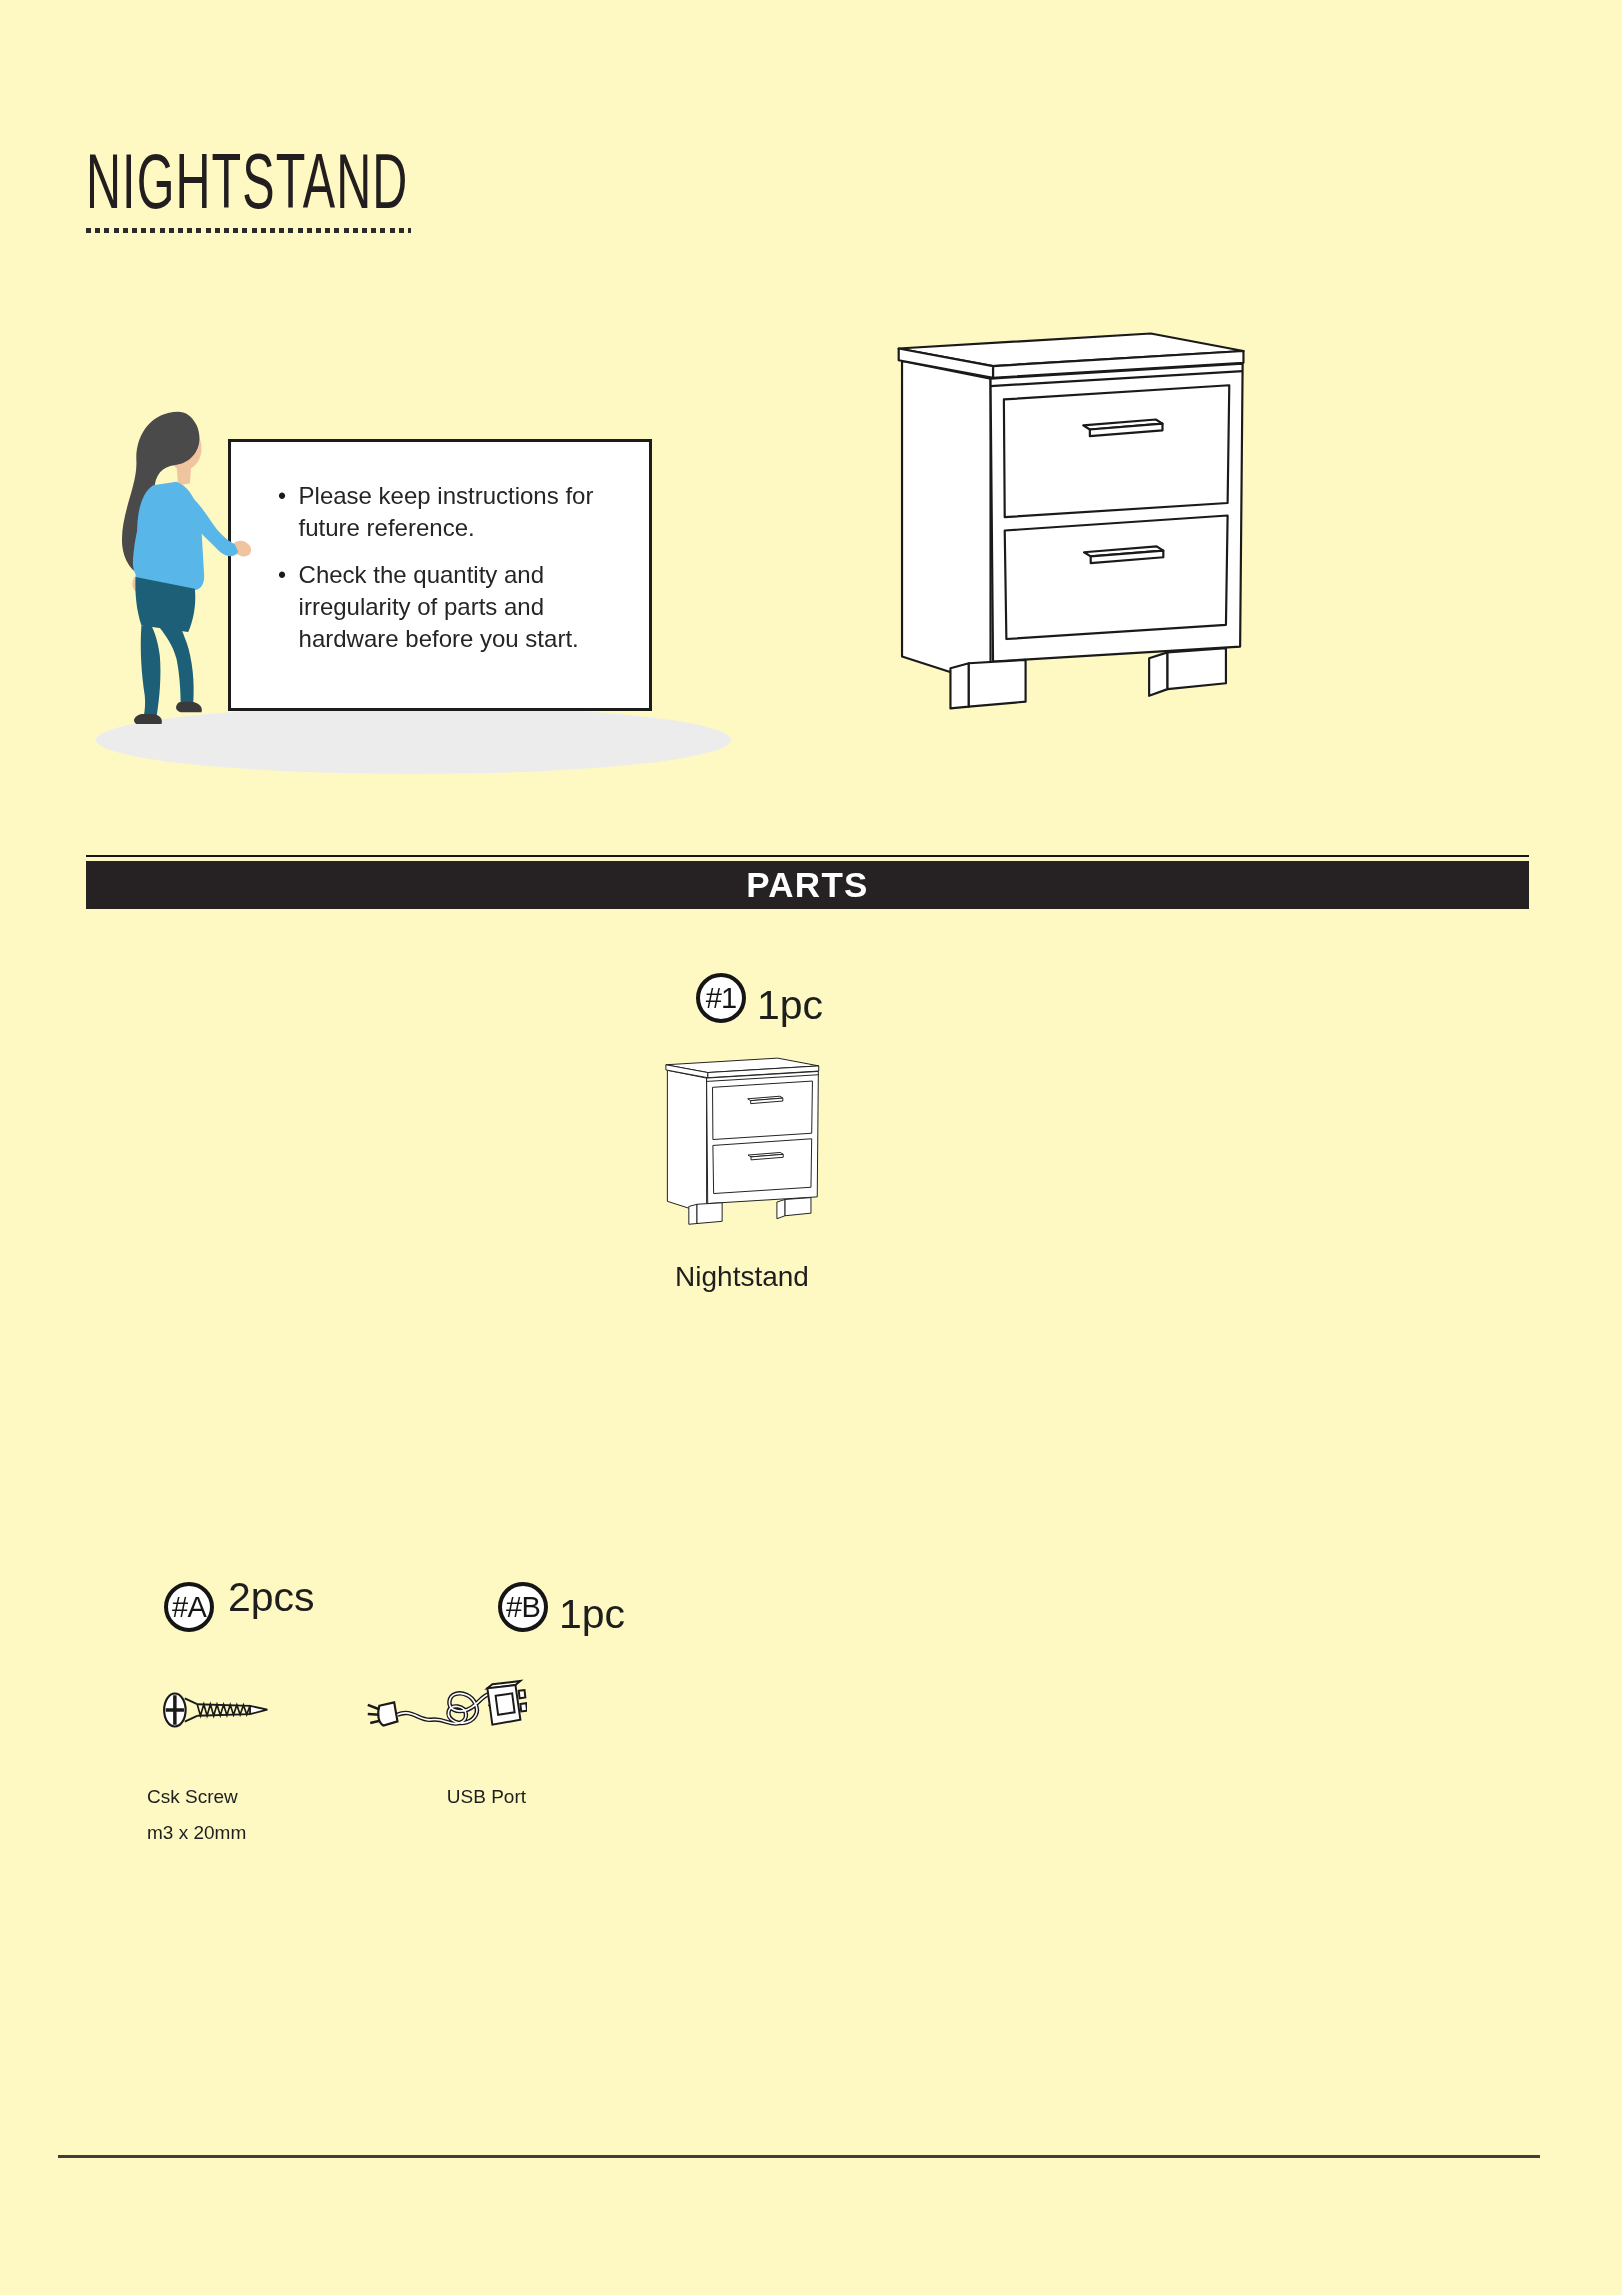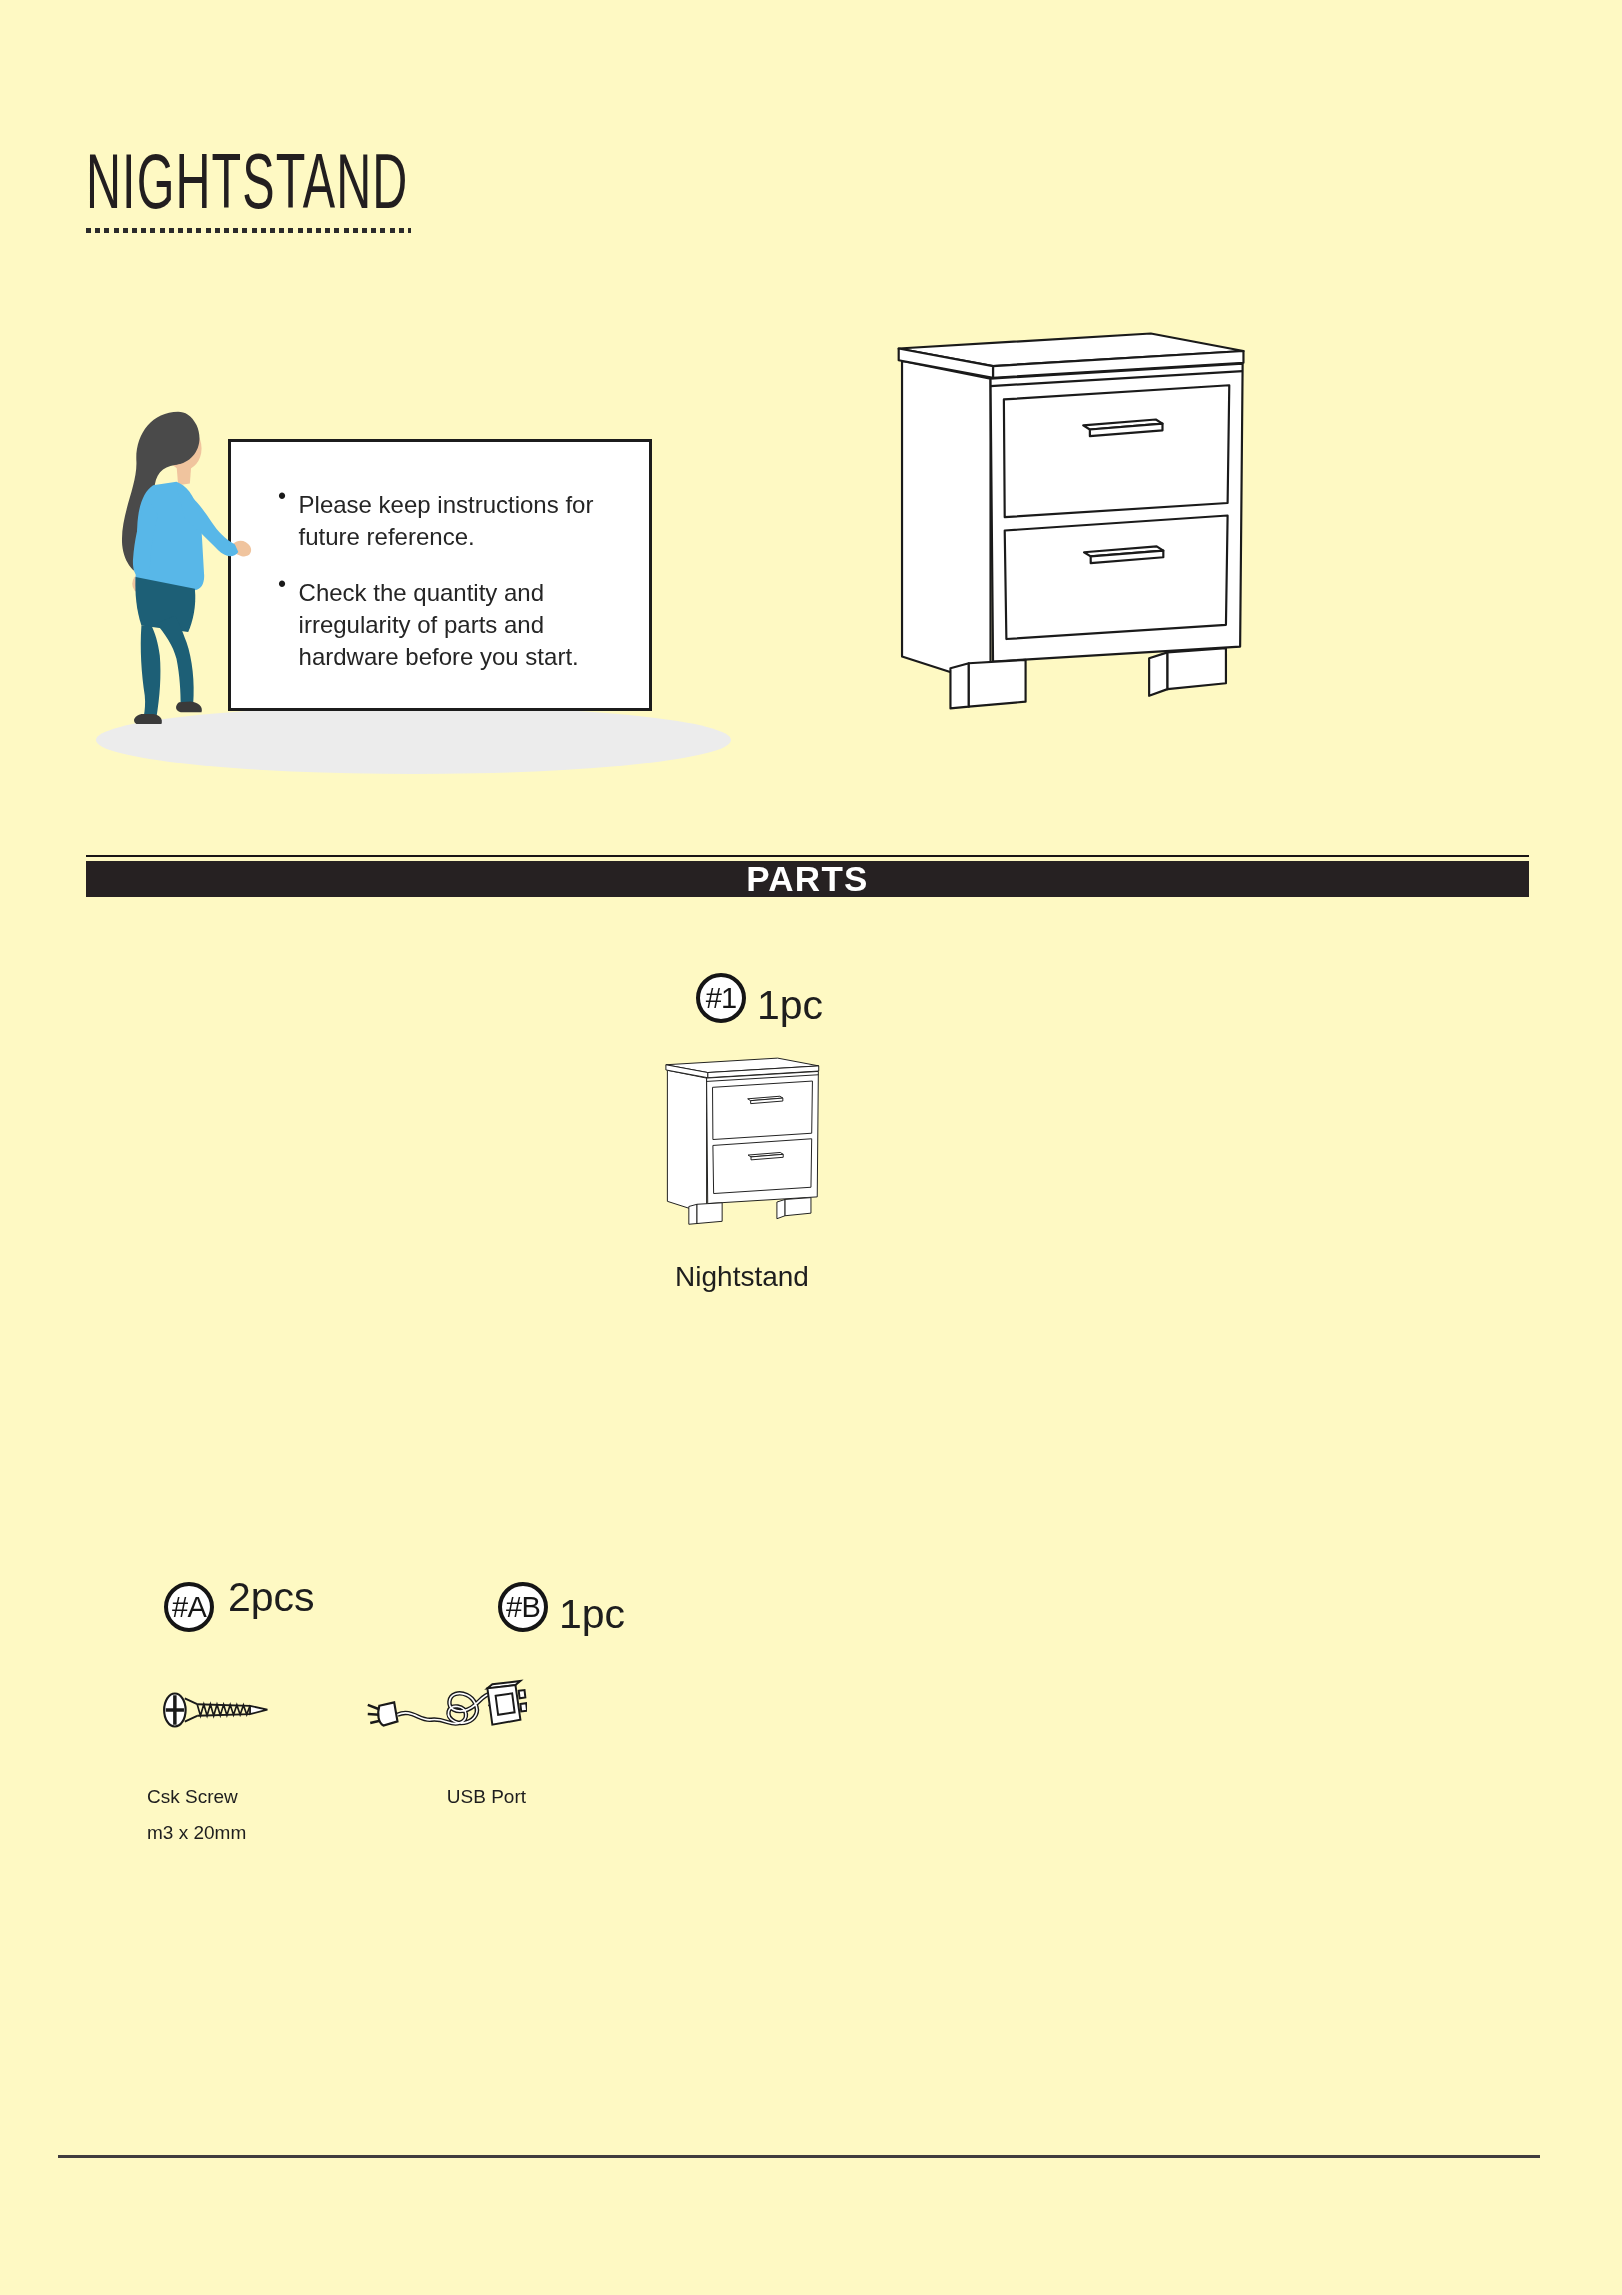--- a/index.html
+++ b/index.html
@@ -30,26 +30,26 @@
     left:96px;top:706px;width:635px;height:68px;
     background:#ececec;border-radius:50%;
   }
   .notes-box{
     left:228px;top:439px;width:424px;height:272px;
     background:#fff;border:3.3px solid #1c1c1c;box-sizing:border-box;
     padding:38px 16.7px 0 47px;
   }
   .note-item{display:flex;gap:12.5px;margin-bottom:15px;}
   .note-dot{font-size:23px;line-height:32px;}
-  .note-text{width:349px;font-size:24px;line-height:32px;color:#252525;margin-top:9px;}
+  .note-text{width:349px;font-size:24px;line-height:32px;color:#252525;}
 
   
   .banner{left:86px;width:1443px;border-top:2.5px solid #191516;}
   .banner .bar{
-    margin-top:4.2px;height:36px;background:#262122;
+    margin-top:4.2px;height:48px;background:#262122;
     display:flex;align-items:center;justify-content:center;
   }
   .banner .bar span{
     color:#ffffff;font-size:35px;font-weight:bold;letter-spacing:1.3px;
   }
   .banner-parts{top:855px;}
   .banner-hardware{top:1501px;}
 
   
   .idcircle{

